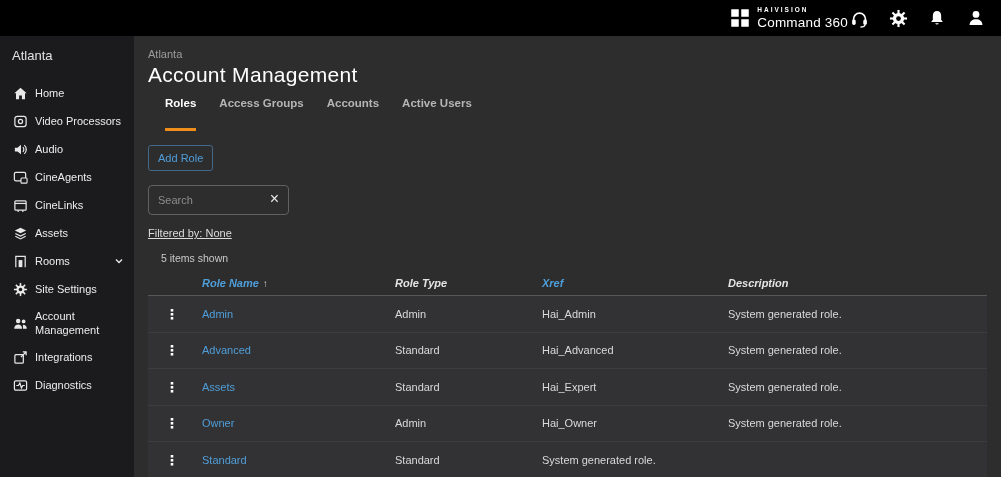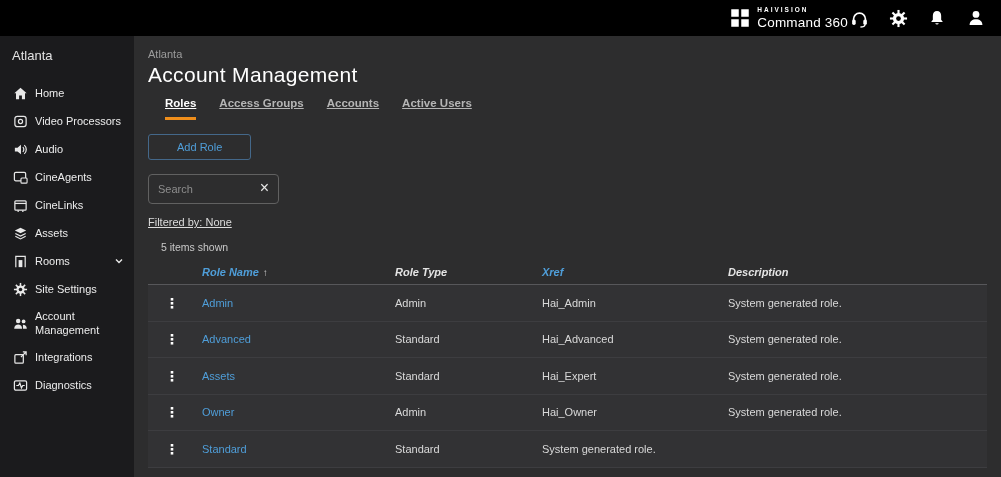--- a/index.html
+++ b/index.html
@@ -30,30 +30,30 @@
   .nav-label { line-height:1.3; }
   .nav-chevron { margin-left:auto; display:flex; align-items:center; }
 
   
   .main { position:absolute; top:36px; left:134px; width:867px; height:441px;
           background:#2d2d2e; padding:12px 14px 0 14px; }
   .breadcrumb { font-size:11px; color:#9c9c9c; }
   .page-title { font-size:21px; font-weight:400; color:#fff; margin:3px 0 10px 0;
                 letter-spacing:.3px; }
   .tabs { display:flex; gap:23px; margin-left:17px; }
-  .tab { font-size:11.5px; font-weight:bold; color:#b5b5b5; padding-bottom:8px;
-         border-bottom:3px solid transparent; cursor:pointer;text-decoration:underline; }
+  .tab { font-size:11.5px; font-weight:bold; color:#b5b5b5; padding-bottom:19px;
+         border-bottom:3px solid transparent; cursor:pointer; }
   .tab.active { color:#fff; border-bottom-color:#ef8e1b; }
 
   .add-btn { margin-top:14px; display:inline-block; background:transparent;
              border:1px solid #44688a; color:#4f9ed9; font-size:11px;
-             padding:6px 28px; border-radius:3px; cursor:pointer;
+             padding:6px 9px; border-radius:3px; cursor:pointer;
              font-family:"Liberation Sans", sans-serif; }
 
-  .search-box { margin-top:14px; width:131px; height:30px; border:1px solid #616161;
+  .search-box { margin-top:14px; width:141px; height:30px; border:1px solid #616161;
                 border-radius:4px; display:flex; align-items:center; padding:0 9px;
                 background:#2d2d2e; }
   .search-box input { flex:1; min-width:0; background:transparent; border:none; outline:none;
                       color:#ddd; font-size:11px; font-family:"Liberation Sans", sans-serif; }
   .search-box input::placeholder { color:#8d8d8d; }
   .clear-btn { background:none; border:none; color:#e8e8e8; font-size:16px;
                line-height:1; cursor:pointer; padding:0 0 2px 6px; }
 
   .filter-status { margin-top:12px; font-size:11px; color:#dcdcdc;text-decoration:underline; }
   .items-shown { margin:13px 0 6px 13px; font-size:10.5px; color:#c9c9c9; }

